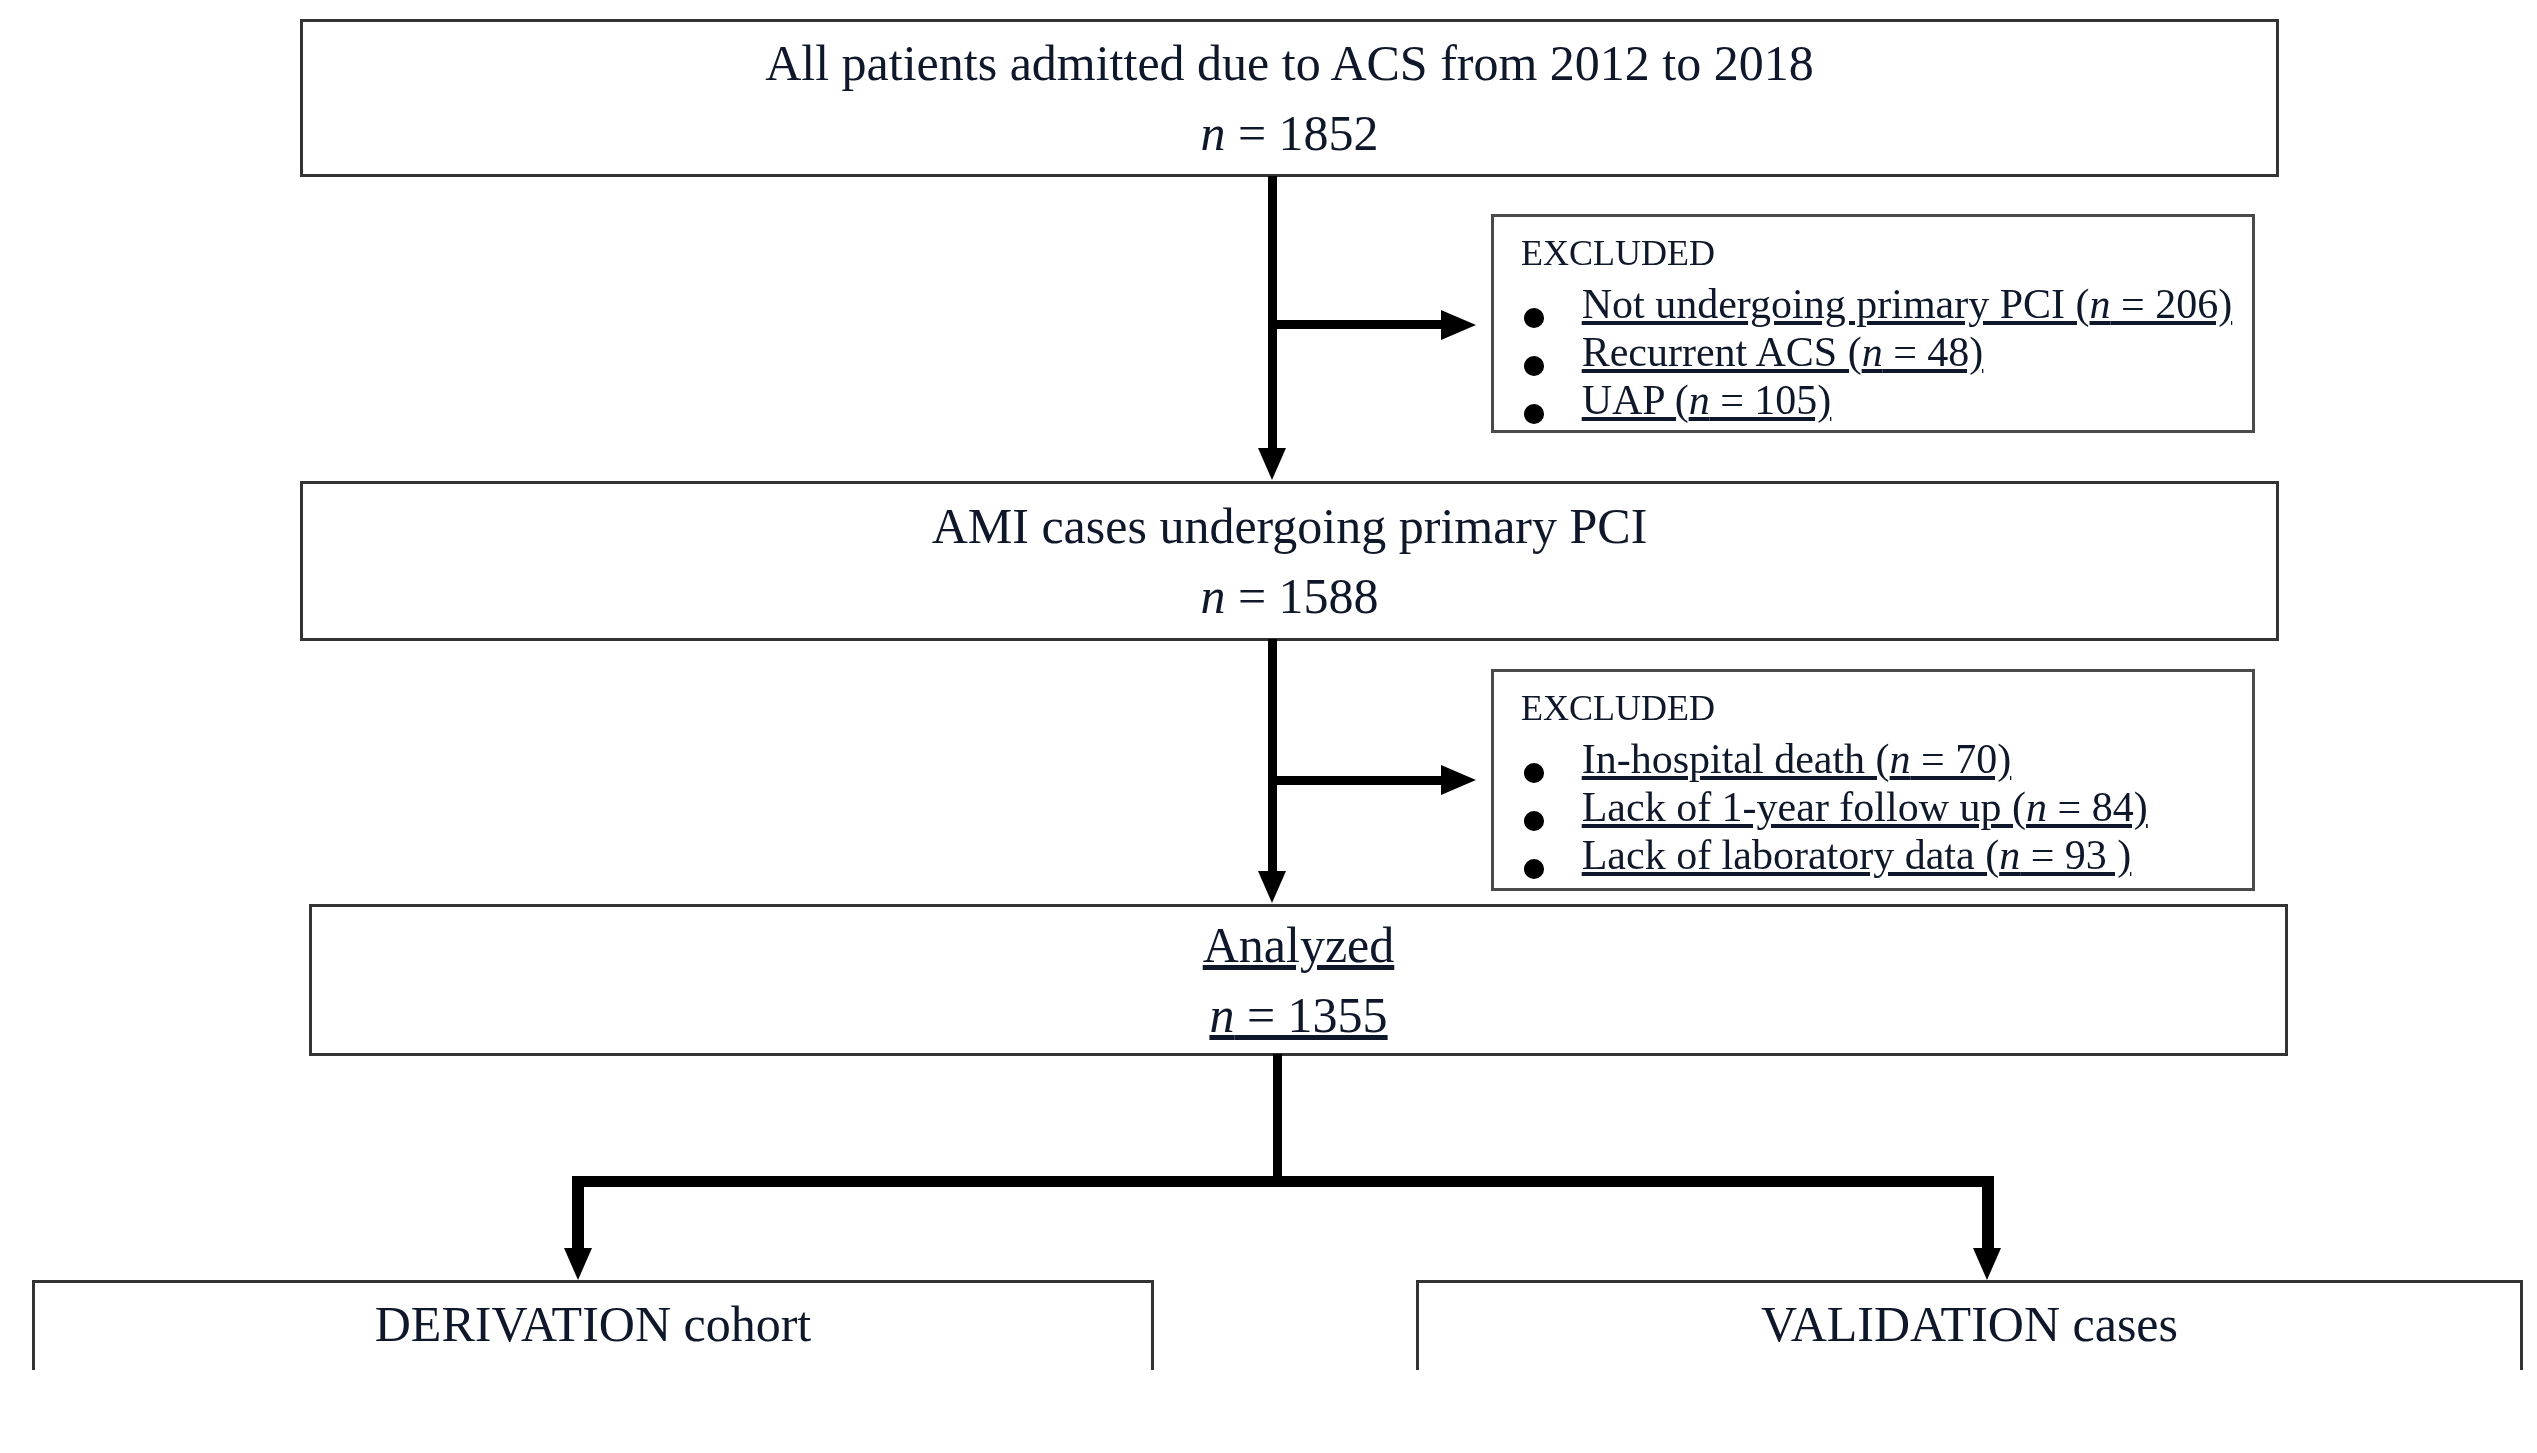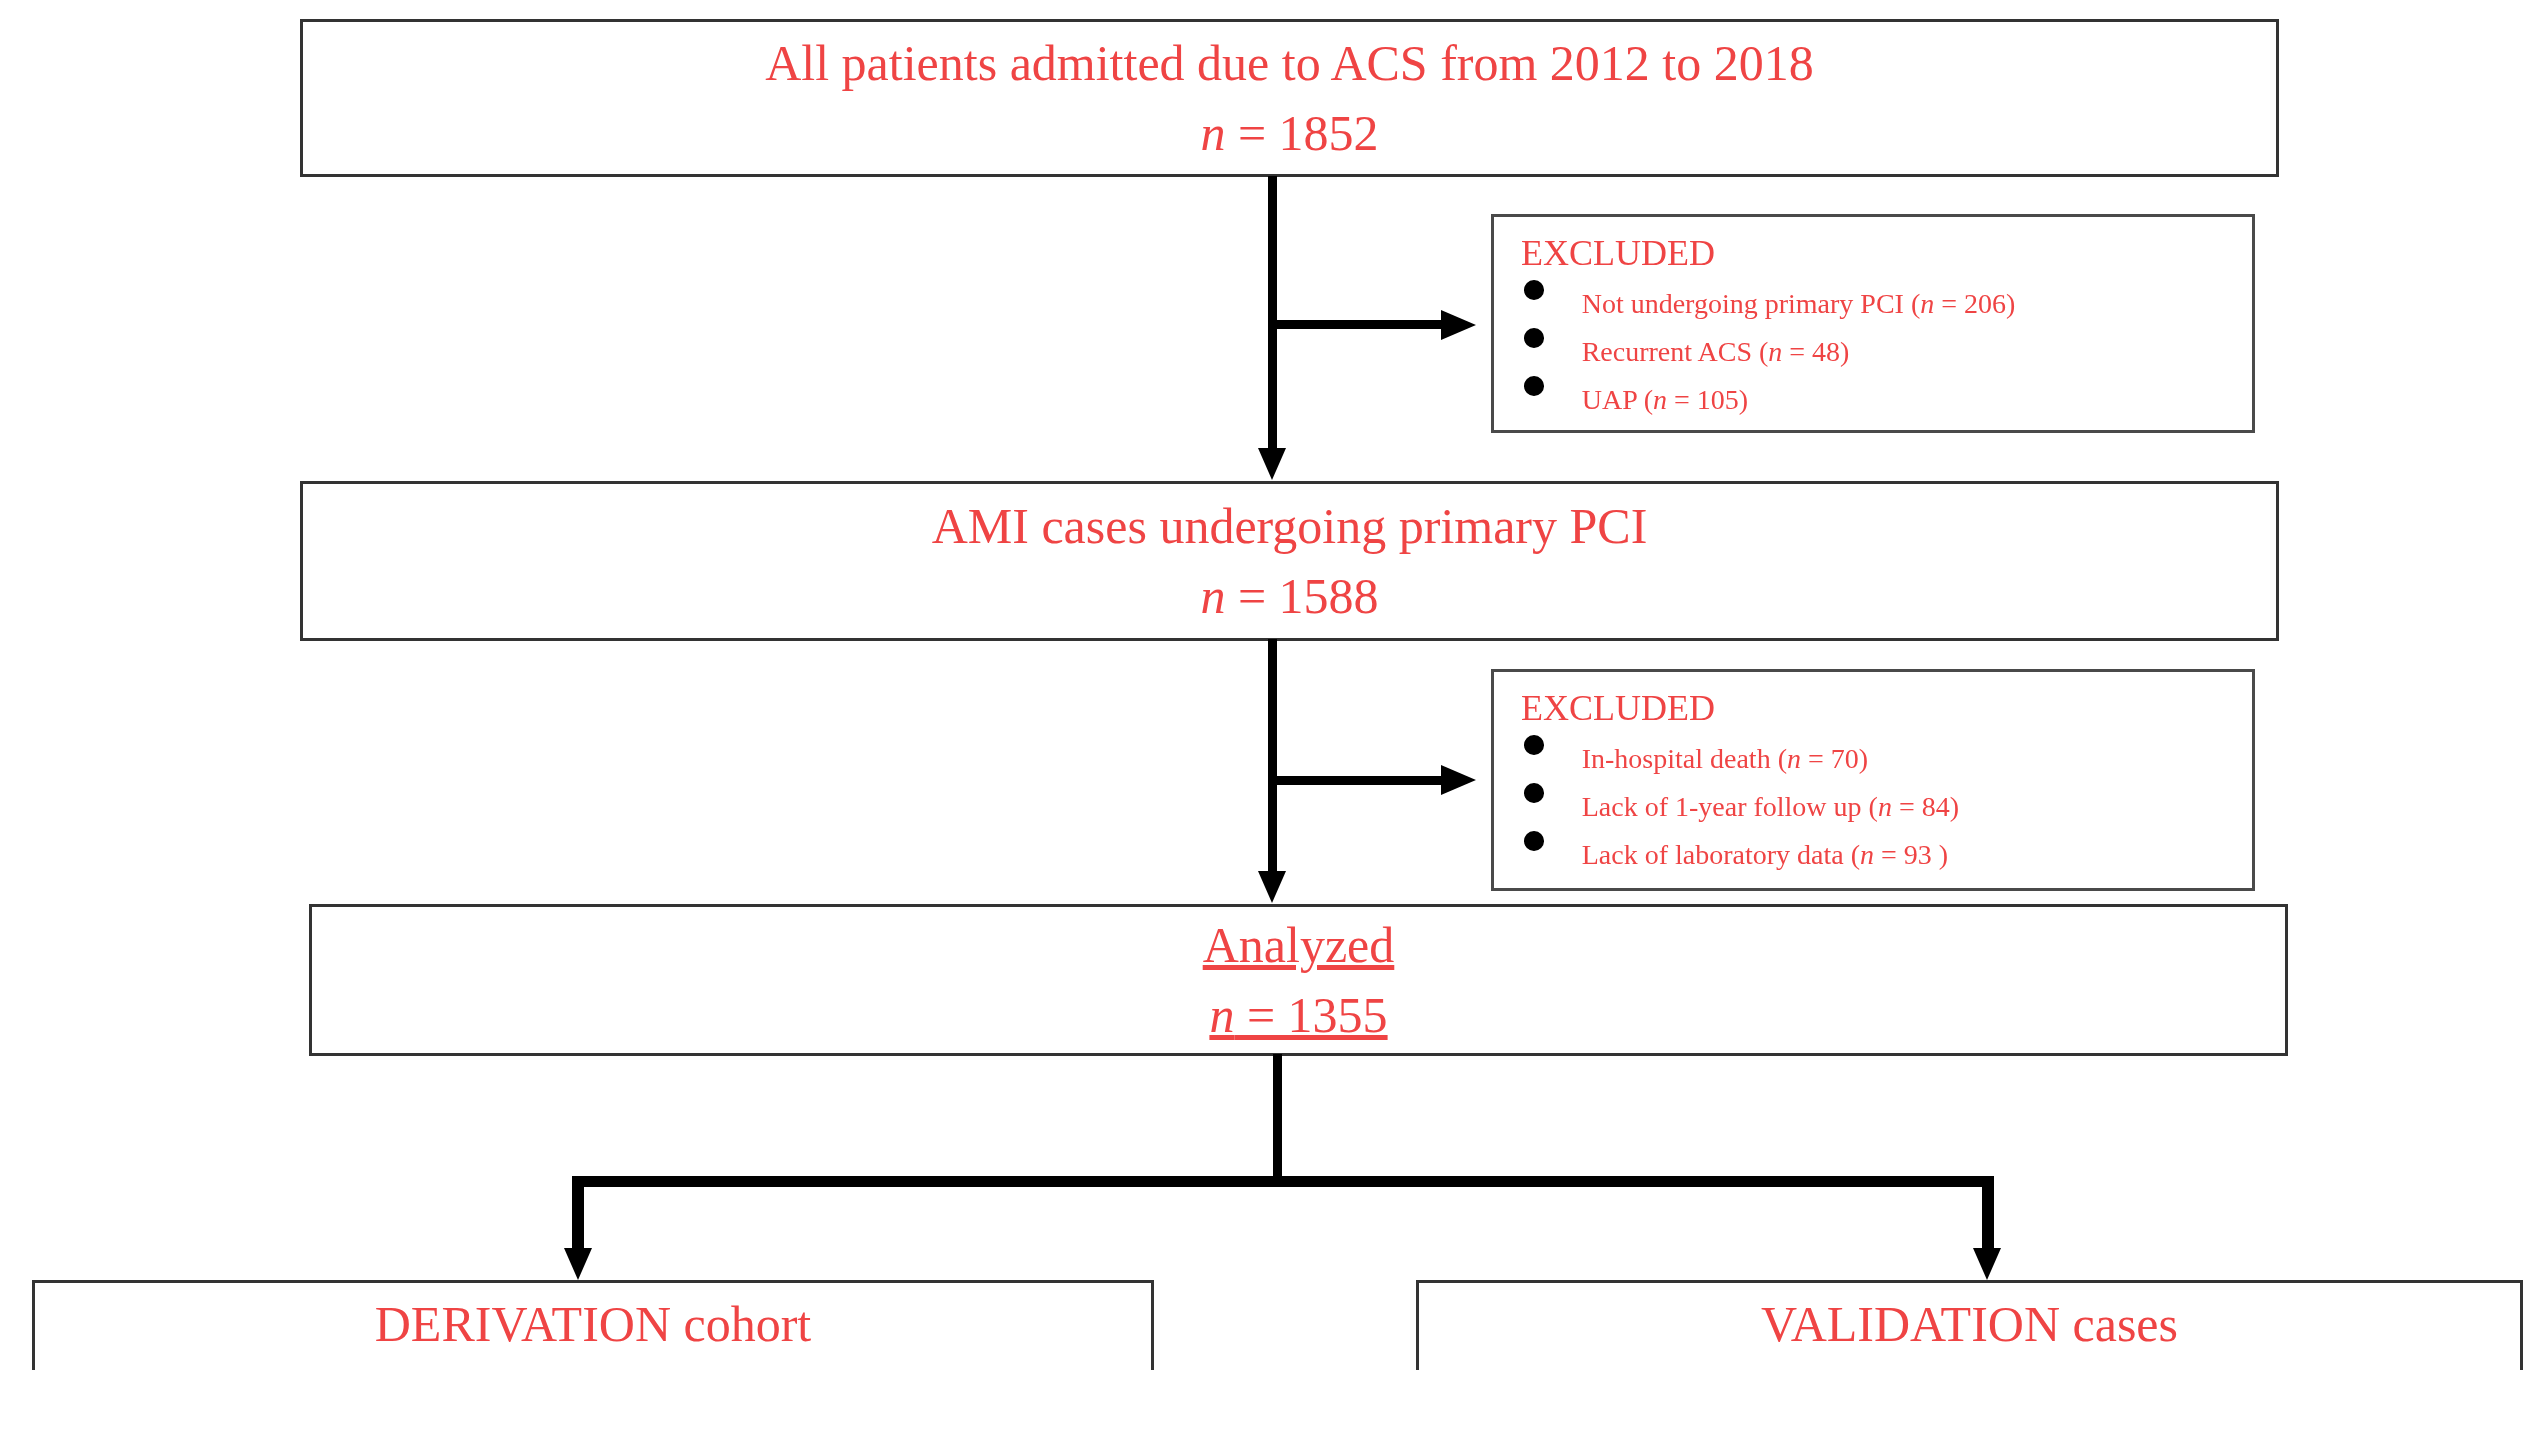--- a/index.html
+++ b/index.html
@@ -6,21 +6,21 @@
     margin: 0;
     padding: 0;
     background: #ffffff;
   }
   .figure {
     position: relative;
     width: 2538px;
     height: 1370px;
     background: #ffffff;
     font-family: "Liberation Serif", "DejaVu Serif", serif;
-    color: #ef4444;
+    color: #0f172a;
     overflow: hidden;
   }
   
   .box {
     position: absolute;
     box-sizing: border-box;
     background: #ffffff;
     border: 3px solid #333333;
     display: flex;
     flex-direction: column;
@@ -42,24 +42,25 @@
     padding: 12px 15px 7.6px 27px;
     margin-left: 15px;
   }
   .exc-title {
     font-size: 36px;
     line-height: 48px;
     margin-bottom: 3px;
   }
   .exc-item {
     display: flex;
-    align-items: flex-start;
-    font-size: 28px;
+    align-items: flex-end;
+    font-size: 42px;
     line-height: 48px;
     white-space: nowrap;
+    text-decoration: underline;
   }
   .bullet {
     flex: none;
     width: 19.7px;
     height: 19.7px;
     border-radius: 50%;
     background: #000000;
     margin-left: 3px;
     margin-right: 38px;
   }

